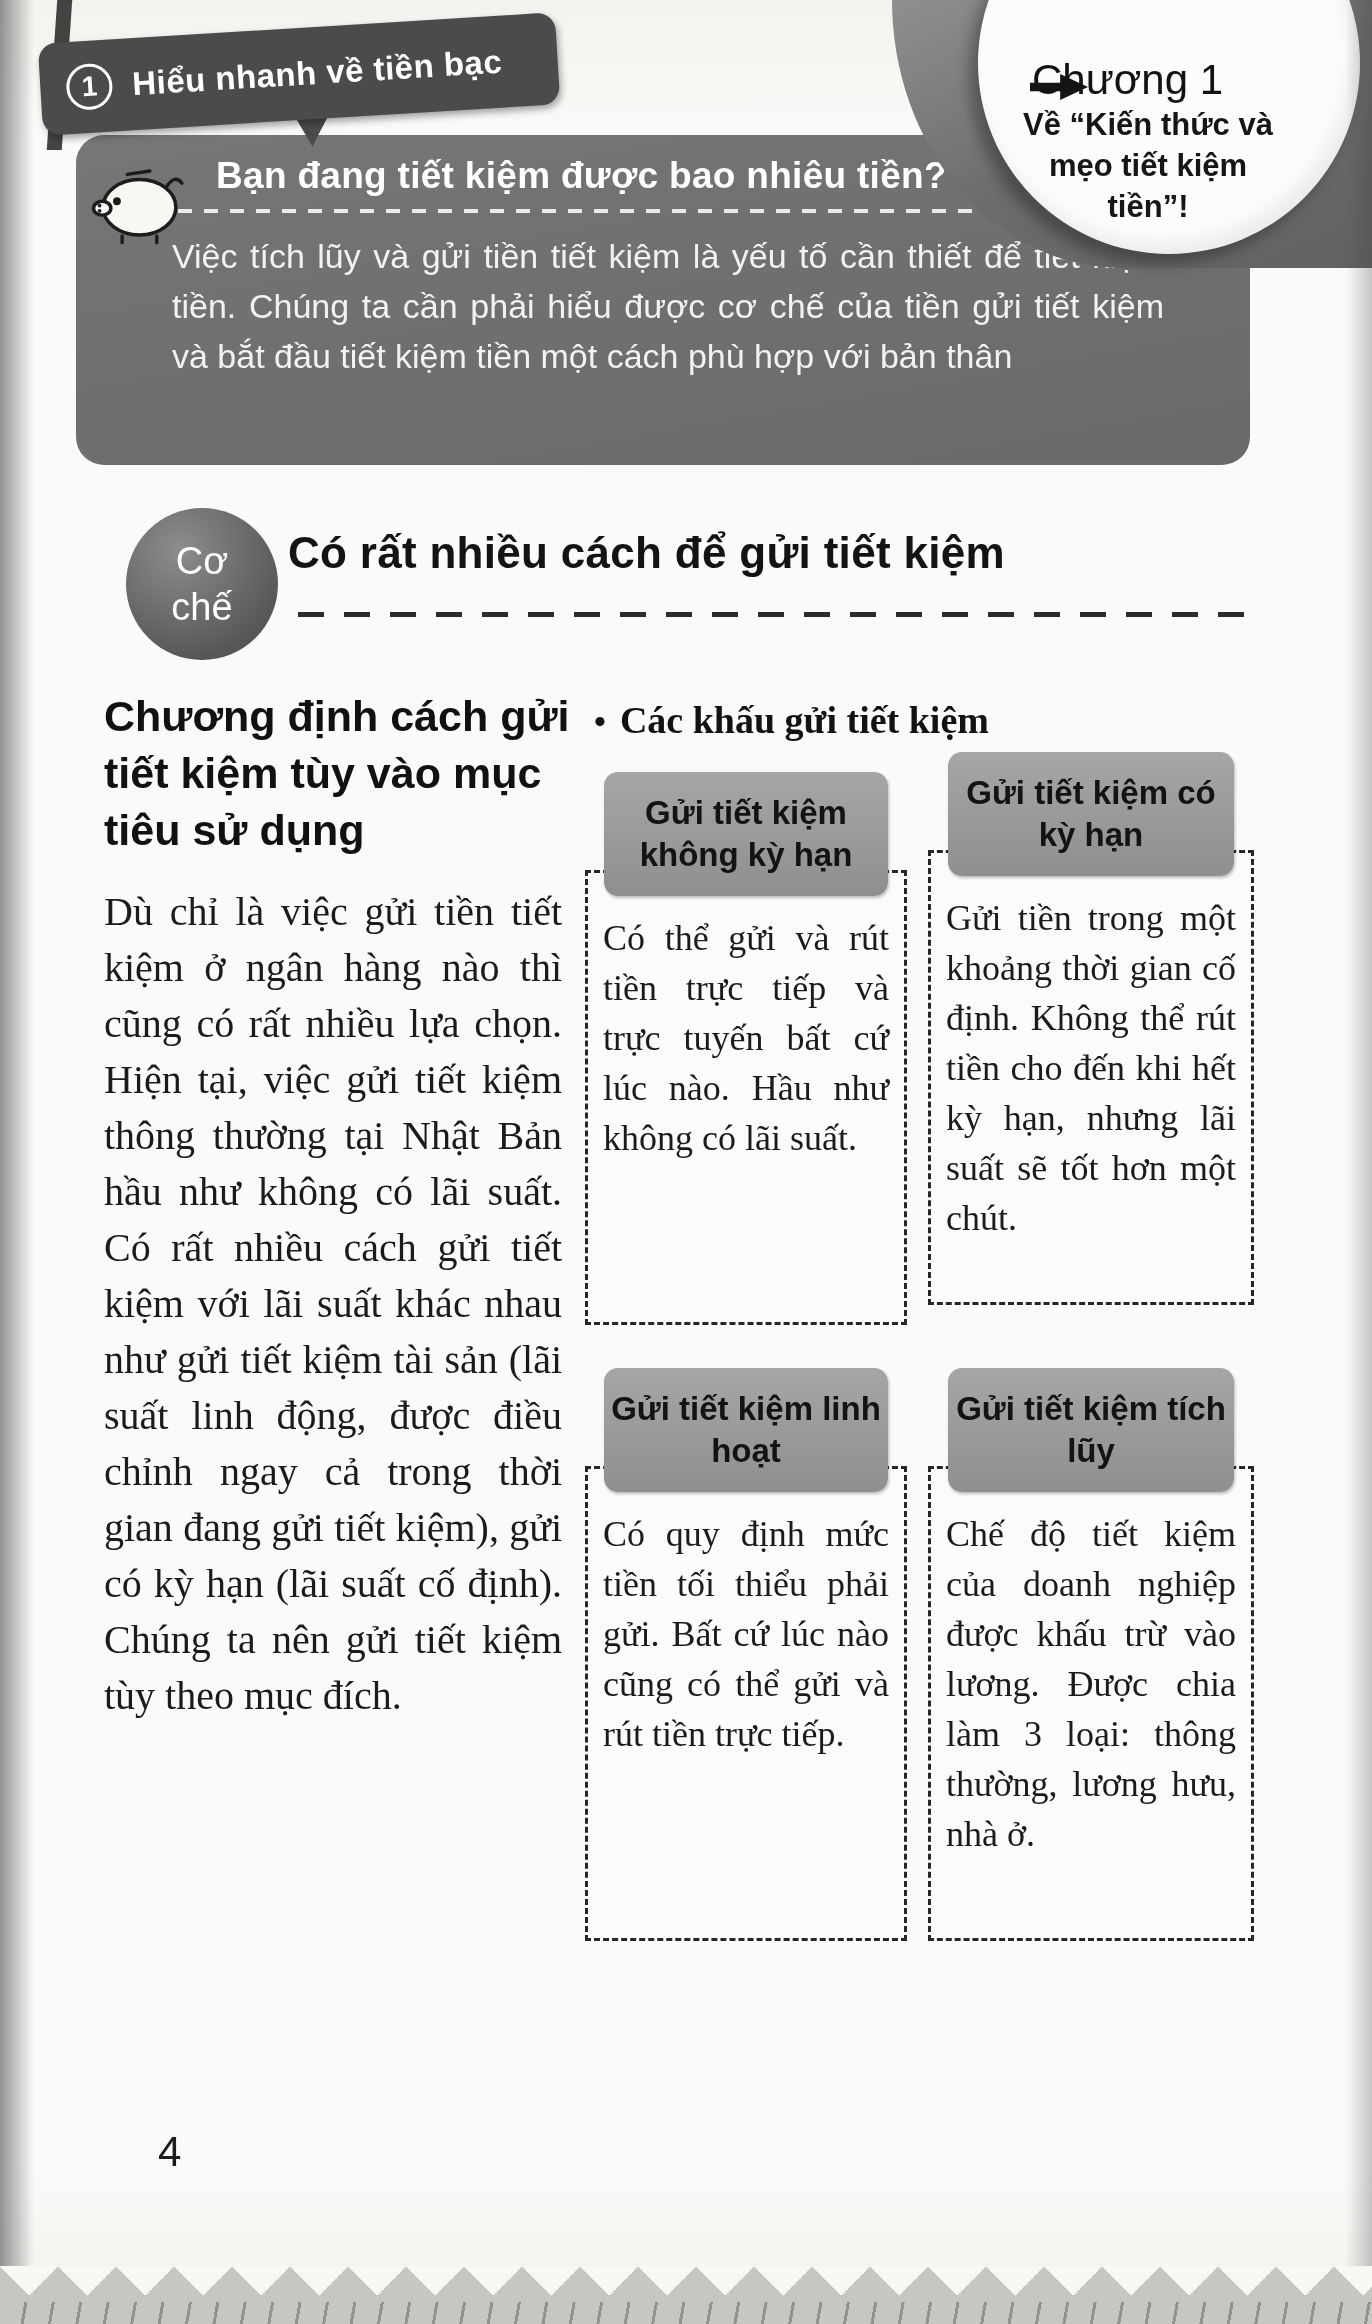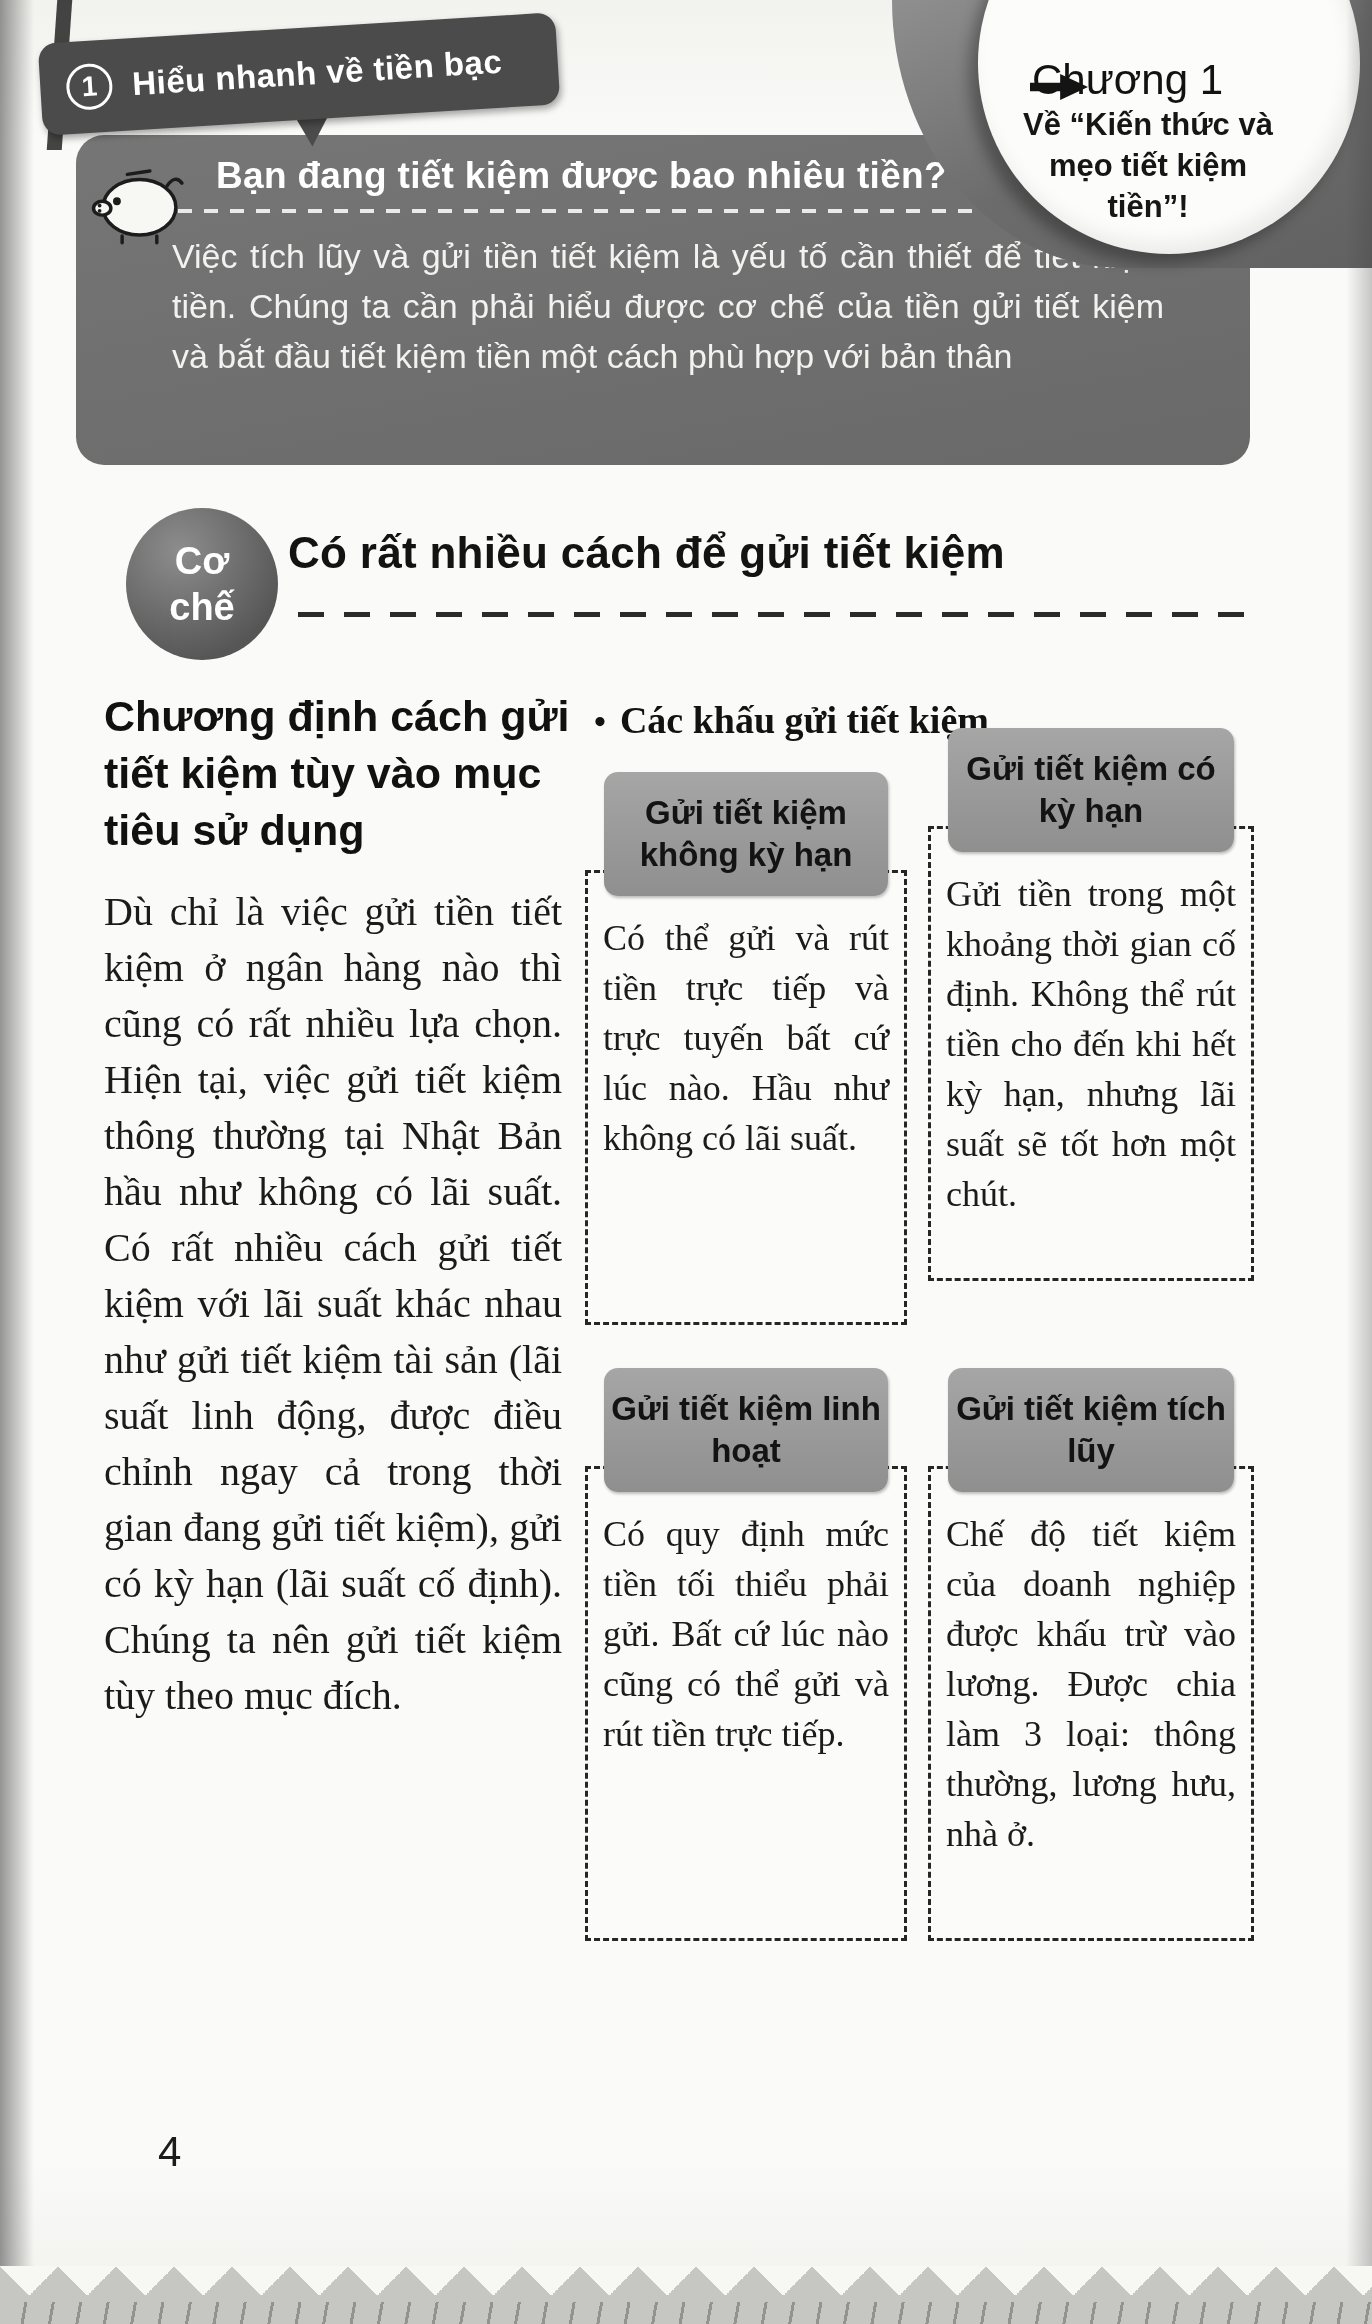--- a/index.html
+++ b/index.html
@@ -51,42 +51,42 @@
   .piggy { position:absolute; left:8px; top:24px; width:104px; height:88px; }
   .intro-heading { margin-left:44px; color:#ffffff; font-weight:bold; font-size:37px; letter-spacing:.3px; }
   .intro-dash { margin:12px 0 18px 6px; height:4px; width:970px;
                 background:repeating-linear-gradient(90deg,#eceae8 0 14px, transparent 14px 26px); }
   .intro-body { color:#f2f2f0; font-size:34px; line-height:50px; text-align:justify; }
 
   
   .mech-badge { position:absolute; left:126px; top:508px; width:152px; height:152px; border-radius:50%;
                 background:radial-gradient(circle at 35% 28%, #8d8d8d, #565656 75%);
                 display:flex; align-items:center; justify-content:center; text-align:center;
-                color:#fff; font-weight:bold; font-size:38px; line-height:46px; z-index:2; }
+                color:#fff; font-weight:normal; font-size:38px; line-height:46px; z-index:2; }
   .mech-badge span { display:block; width:96px; }
   .section-heading { position:absolute; left:288px; top:528px; font-weight:bold; font-size:44px;
                      color:#131313; letter-spacing:.3px; }
   .section-dash { position:absolute; left:298px; top:612px; width:954px; height:5px;
                   background:repeating-linear-gradient(90deg,#2b2b2b 0 26px, transparent 26px 46px); }
 
   
   .left-heading { position:absolute; left:104px; top:688px; width:470px; font-weight:bold;
                   font-size:43px; line-height:57px; color:#111; }
   .left-body { position:absolute; left:104px; top:884px; width:458px;
                font-family:"Liberation Serif", serif; font-size:40px; line-height:56px;
                text-align:justify; color:#1b1b1b; }
 
   
   .methods-heading { position:absolute; left:594px; top:698px; font-family:"Liberation Serif", serif;
                      font-weight:bold; font-size:38px; color:#121212; }
   .methods-heading .bullet { font-size:34px; margin-right:14px; }
 
   .card { position:absolute; width:322px; }
   .card.c1 { left:585px; top:772px; }
-  .card.c2 { left:928px; top:728px; width:326px; }
+  .card.c2 { left:928px; top:752px; width:326px; }
   .card.c3 { left:585px; top:1368px; }
   .card.c4 { left:928px; top:1368px; width:326px; }
   .card-header { position:relative; z-index:2; margin:0 auto; width:88%;
                  background:linear-gradient(180deg,#a6a6a6,#8f8f8f); border-radius:14px;
                  font-weight:bold; font-size:33px; line-height:42px; text-align:center;
                  padding:20px 4px; color:#131313; box-shadow:1px 2px 3px rgba(0,0,0,.25); }
   .card-body { margin-top:-26px; border:3px dashed #262626; padding:40px 15px 18px;
                font-family:"Liberation Serif", serif; font-size:36px; line-height:50px;
                text-align:justify; color:#1b1b1b; background:rgba(255,255,255,.25); }
   .c1 .card-body, .c2 .card-body { min-height:455px; }

